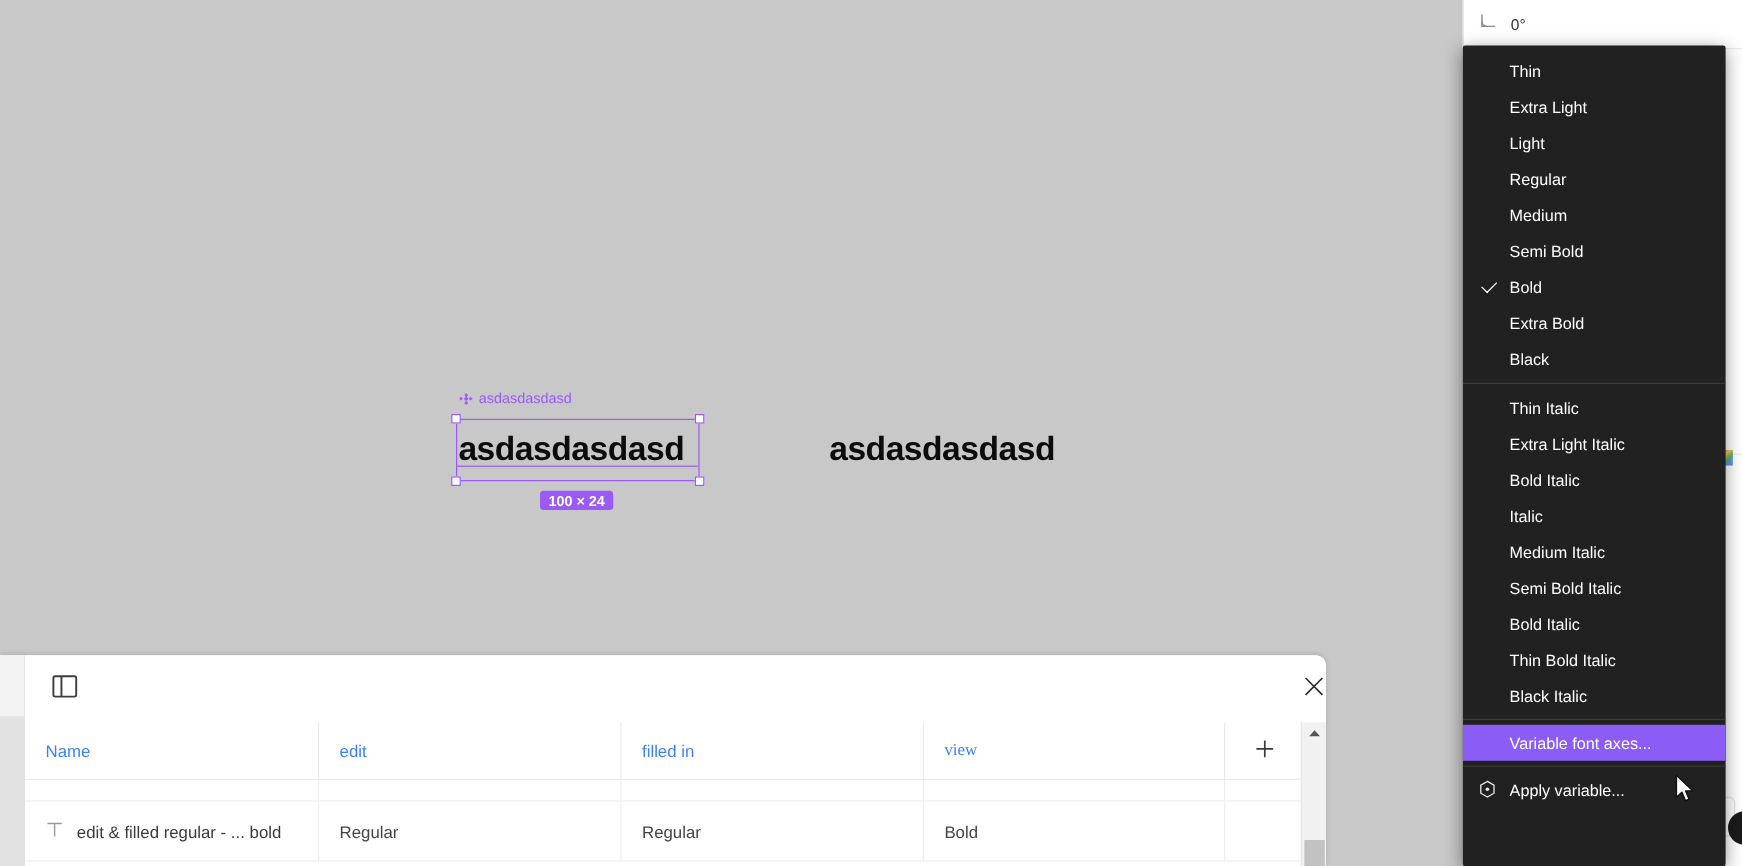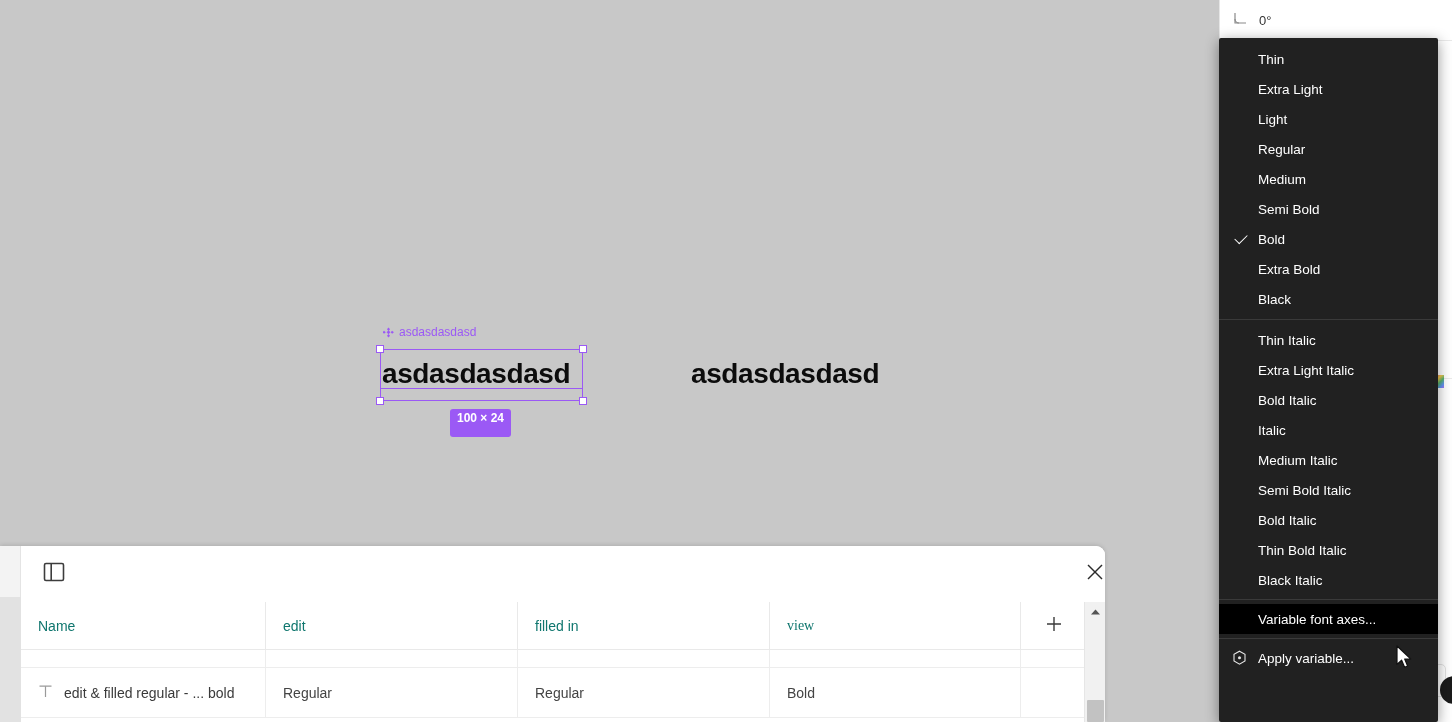--- a/index.html
+++ b/index.html
@@ -55,21 +55,21 @@
   .ref-text {
     position: absolute; left: 691px; top: 358px;
     font-size: 28px; font-weight: bold; color: #0c0c0c;
     letter-spacing: -0.4px;
     white-space: nowrap;
   }
   .dim-badge {
     position: absolute; left: 450px; top: 409px;
     background: #9b59f5; color: #ffffff;
     font-size: 12px; font-weight: bold;
-    padding: 3px 7px 12px 7px; border-radius: 3px;
+    padding: 3px 7px 0 7px; border-radius: 3px;
     line-height: 13px; white-space: nowrap;
   }
 
   
   .bottom-panel {
     position: absolute; left: 0px; top: 546px;
     width: 1105px; height: 176px;
     background: #ffffff;
     border-top-right-radius: 9px;
     box-shadow: 0 -1px 4px rgba(0,0,0,0.13);
@@ -108,21 +108,21 @@
     width: 1084px; height: 120px;
     background: #ffffff;
   }
   .thead {
     position: relative; height: 48px;
     border-bottom: 1px solid #e9e9e9;
   }
   .th {
     position: absolute; top: 0; height: 48px;
     display: flex; align-items: center;
-    font-size: 14px; color: #0f766e;
+    font-size: 14px; color: #3b82f6;
     padding-left: 17px;
     border-left: 1px solid #e9e9e9;
   }
   .th:first-child { border-left: none; }
   .th-plus {
     position: absolute; top: 0; height: 48px;
     display: flex; align-items: center; justify-content: flex-start;
     padding-left: 24px;
     border-left: 1px solid #e9e9e9;
     cursor: pointer;
@@ -233,21 +233,21 @@
   }
   .menu-item.selected-mark::before {
     content: "";
     position: absolute; left: 16px; top: 50%;
     width: 11px; height: 6px;
     border-left: 1.8px solid #fff;
     border-bottom: 1.8px solid #fff;
     transform: translateY(-70%) rotate(-45deg);
   }
   .menu-item.highlight {
-    background: #000000;
+    background: #8b5cf6;
     text-align: right;
   }
   .menu-sep {
     height: 1px; background: #3a3a3a;
     margin: 5px 0 5px 0;
   }
   .menu-sep.tight { margin: 4px 0; }
   .menu-item .mi-icon {
     position: absolute; left: 13px; top: 50%;
     transform: translateY(-50%);

